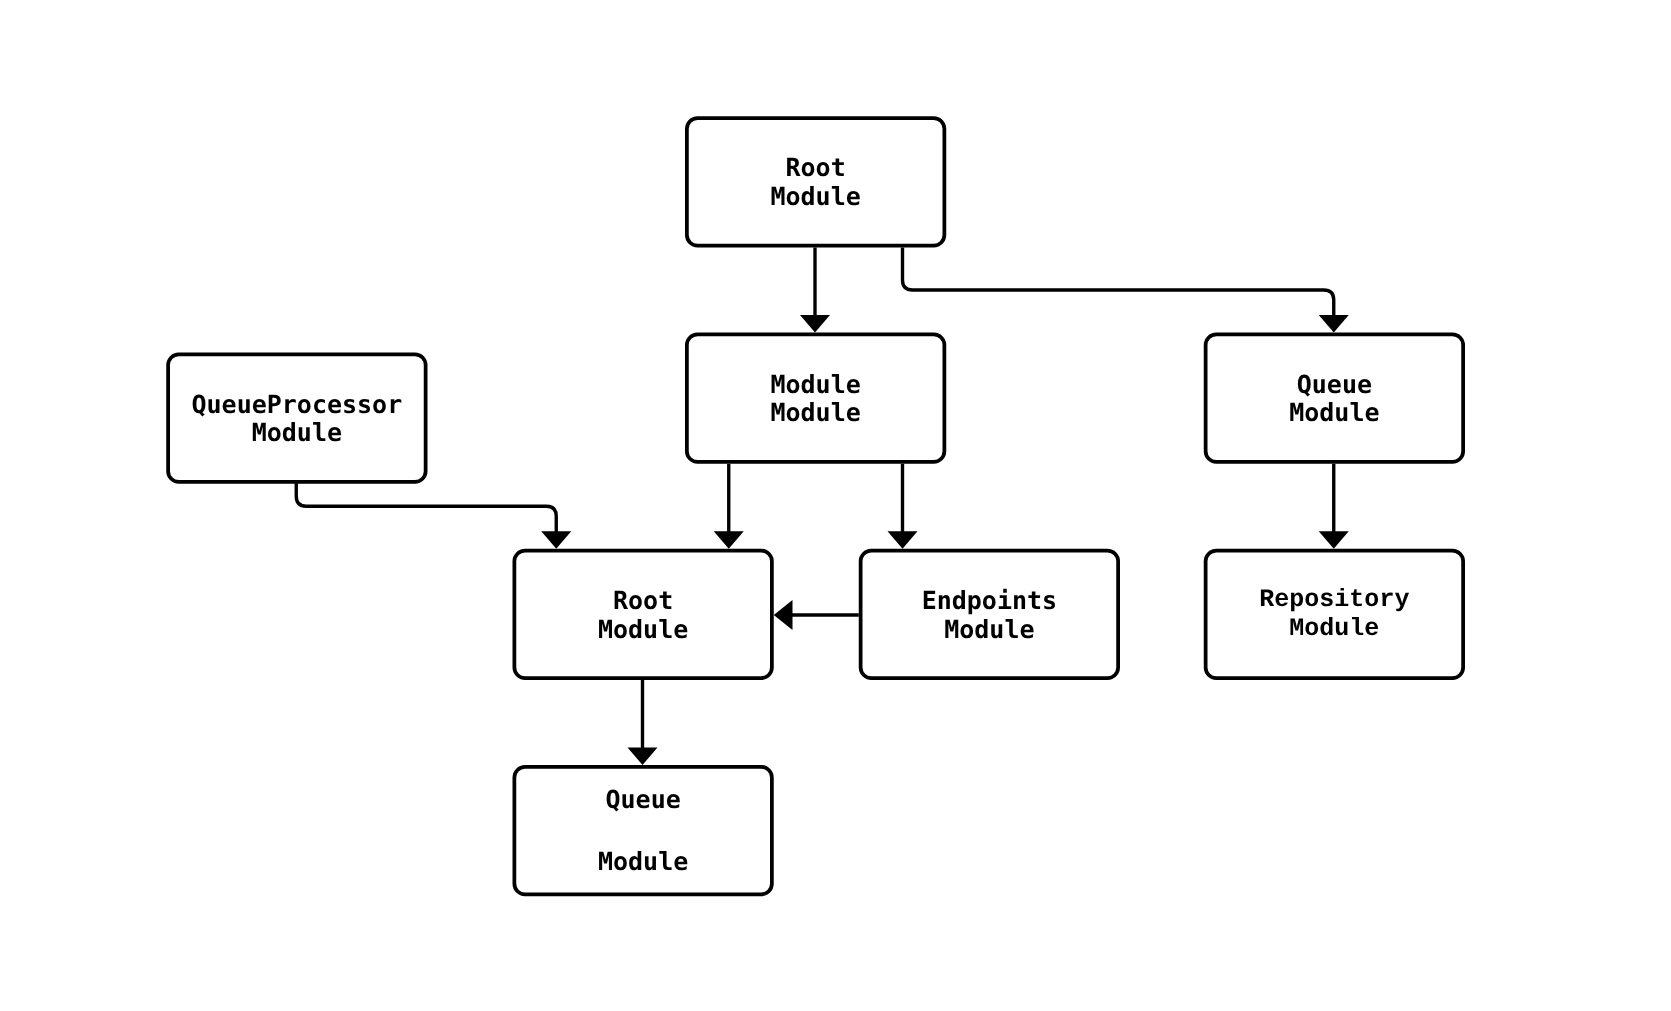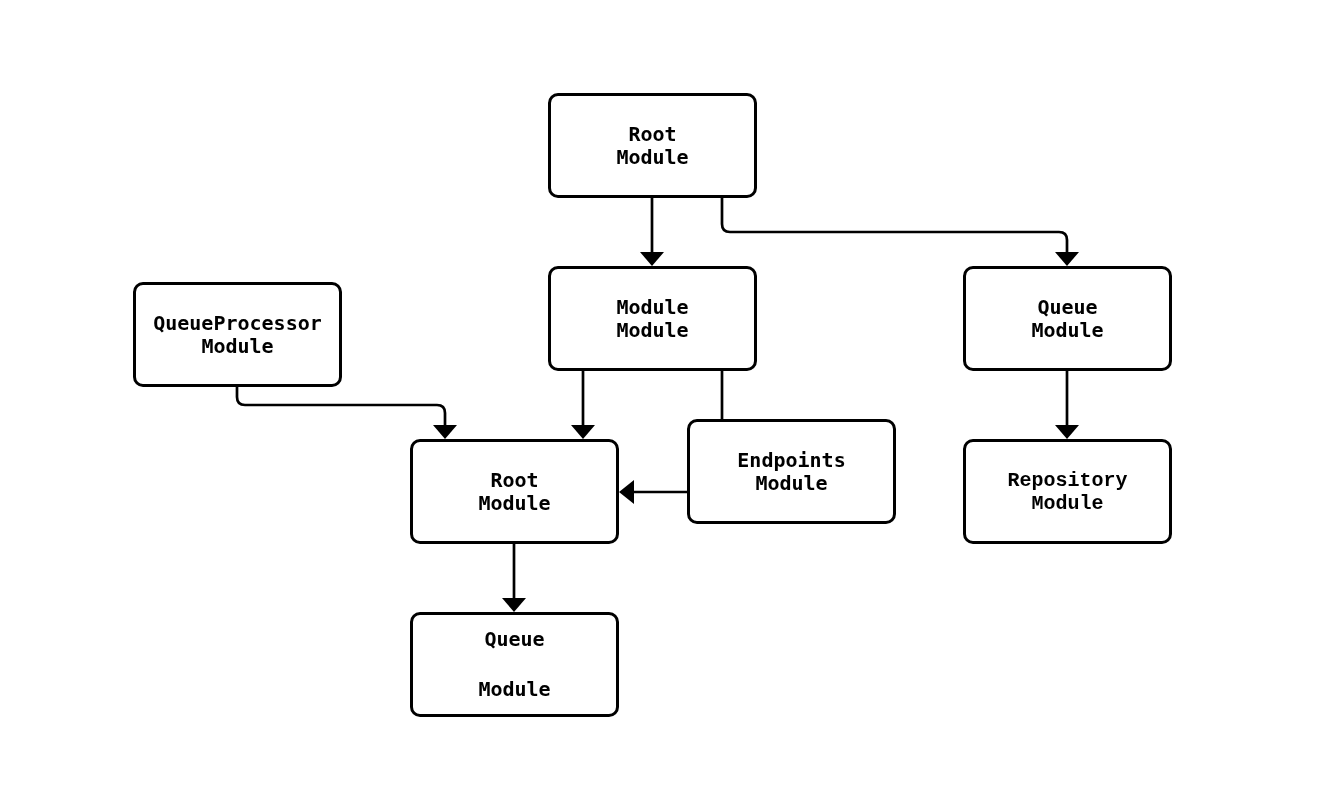--- a/index.html
+++ b/index.html
@@ -49,21 +49,21 @@
     line-height: 23px;
     font-weight: bold;
     color: #000000;
     letter-spacing: 0px;
   }
   .n-root          { left: 548px; top: 93px;  }
   .n-queueprocessor{ left: 133px; top: 282px; }
   .n-server        { left: 548px; top: 266px; }
   .n-global        { left: 963px; top: 266px; }
   .n-core          { left: 410px; top: 439px; }
-  .n-endpoints     { left: 687px; top: 419px; }
+  .n-endpoints     { left: 687px; top: 439px; }
   .n-repository    { left: 963px; top: 439px; font-family: Liberation Mono, monospace; }
   .n-queue         { left: 410px; top: 612px; gap: 27px; }
 </style>
 </head>
 <body>
 
 <div class="canvas">
 
   <svg class="edge-layer" viewBox="0 0 1337 809" xmlns="http://www.w3.org/2000/svg">
 

